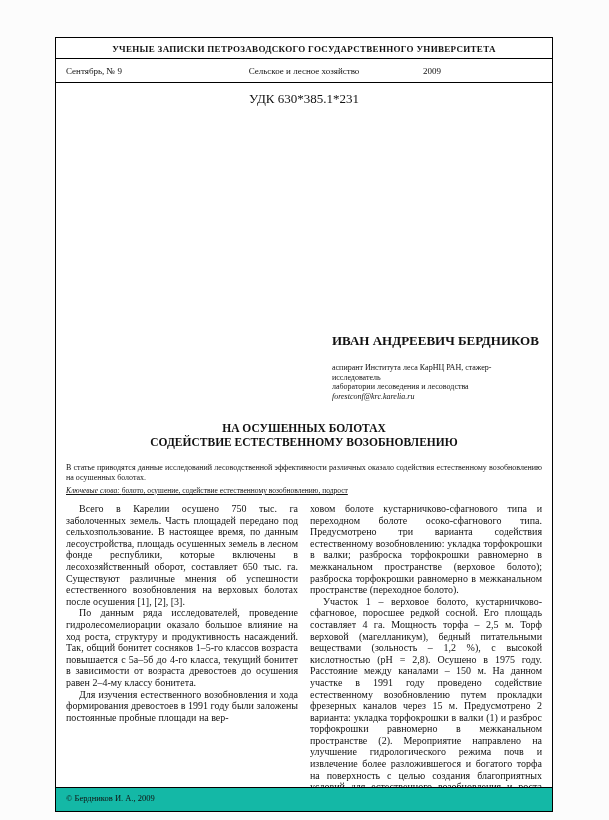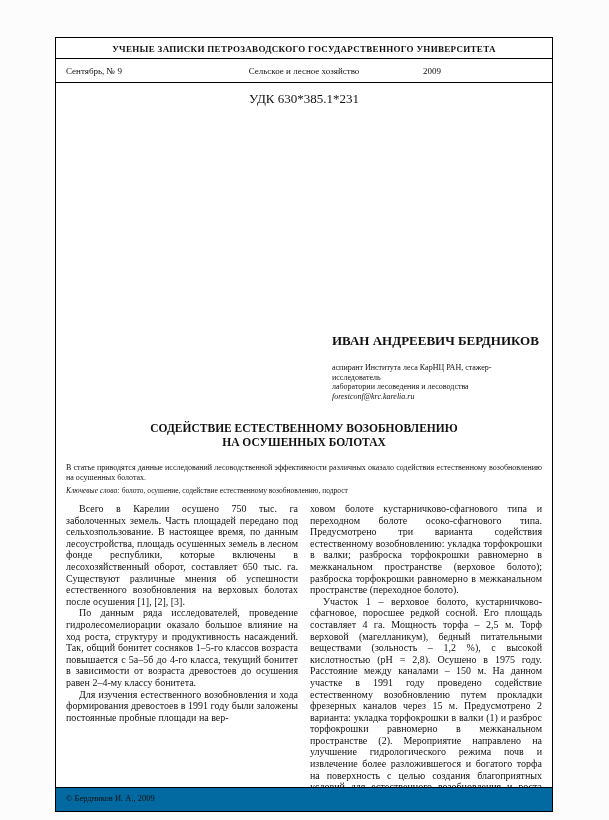--- a/index.html
+++ b/index.html
@@ -46,30 +46,30 @@
     margin: 20px 10px 0;
     text-align: center;
     font-size: 11.5px; font-weight: 700; line-height: 14px;
   }
   .title-line { display: block; }
   .abstract {
     margin: 14px 10px 0;
     font-size: 8px; line-height: 10px;
     text-align: justify;
   }
-  .keywords { margin: 3px 10px 0; font-size: 7.5px; line-height: 9px; }
+  .keywords { margin: 3px 10px 0; font-size: 7.5px; line-height: 9px; text-decoration: underline; }
   .kw-label { font-style: italic; }
   .columns { display: flex; gap: 12px; margin: 8px 10px 0; }
   .col { flex: 1; font-size: 10px; line-height: 11.6px; text-align: justify; }
   .para { margin: 0; text-indent: 13px; }
   .para.no-indent { text-indent: 0; }
   .footer {
     position: absolute; left: 0; right: 0; bottom: 0;
     border-top: 1px solid #000;
-    background: #0369a1;
+    background: #14b8a6;
     font-size: 8.5px;
     padding: 5px 10px 8px;
   }
 </style>
 </head>
 <body>
 
 <div class="page">
 
   <div class="banner">
@@ -85,22 +85,22 @@
   <div class="udc">УДК 630*385.1*231</div>
 
   <div class="author">
     <div class="author-name">ИВАН АНДРЕЕВИЧ БЕРДНИКОВ</div>
     <div class="author-affil">аспирант Института леса КарНЦ РАН, стажер-исследователь</div>
     <div class="author-affil">лаборатории лесоведения и лесоводства</div>
     <div class="author-email">forestconf@krc.karelia.ru</div>
   </div>
 
   <h1 class="title">
+    <span class="title-line">НА ОСУШЕННЫХ БОЛОТАХ</span>
     <span class="title-line">СОДЕЙСТВИЕ ЕСТЕСТВЕННОМУ ВОЗОБНОВЛЕНИЮ</span>
-    <span class="title-line">НА ОСУШЕННЫХ БОЛОТАХ</span>
   </h1>
 
   <p class="abstract">В статье приводятся данные исследований лесоводственной эффективности различных оказало содействия естественному возобновлению на осушенных болотах.</p>
 
   <p class="keywords">
     <span class="kw-label">Ключевые слова: </span><span>болото, осушение, содействие естественному возобновлению, подрост</span>
   </p>
 
   <div class="columns">
     <div class="col">

